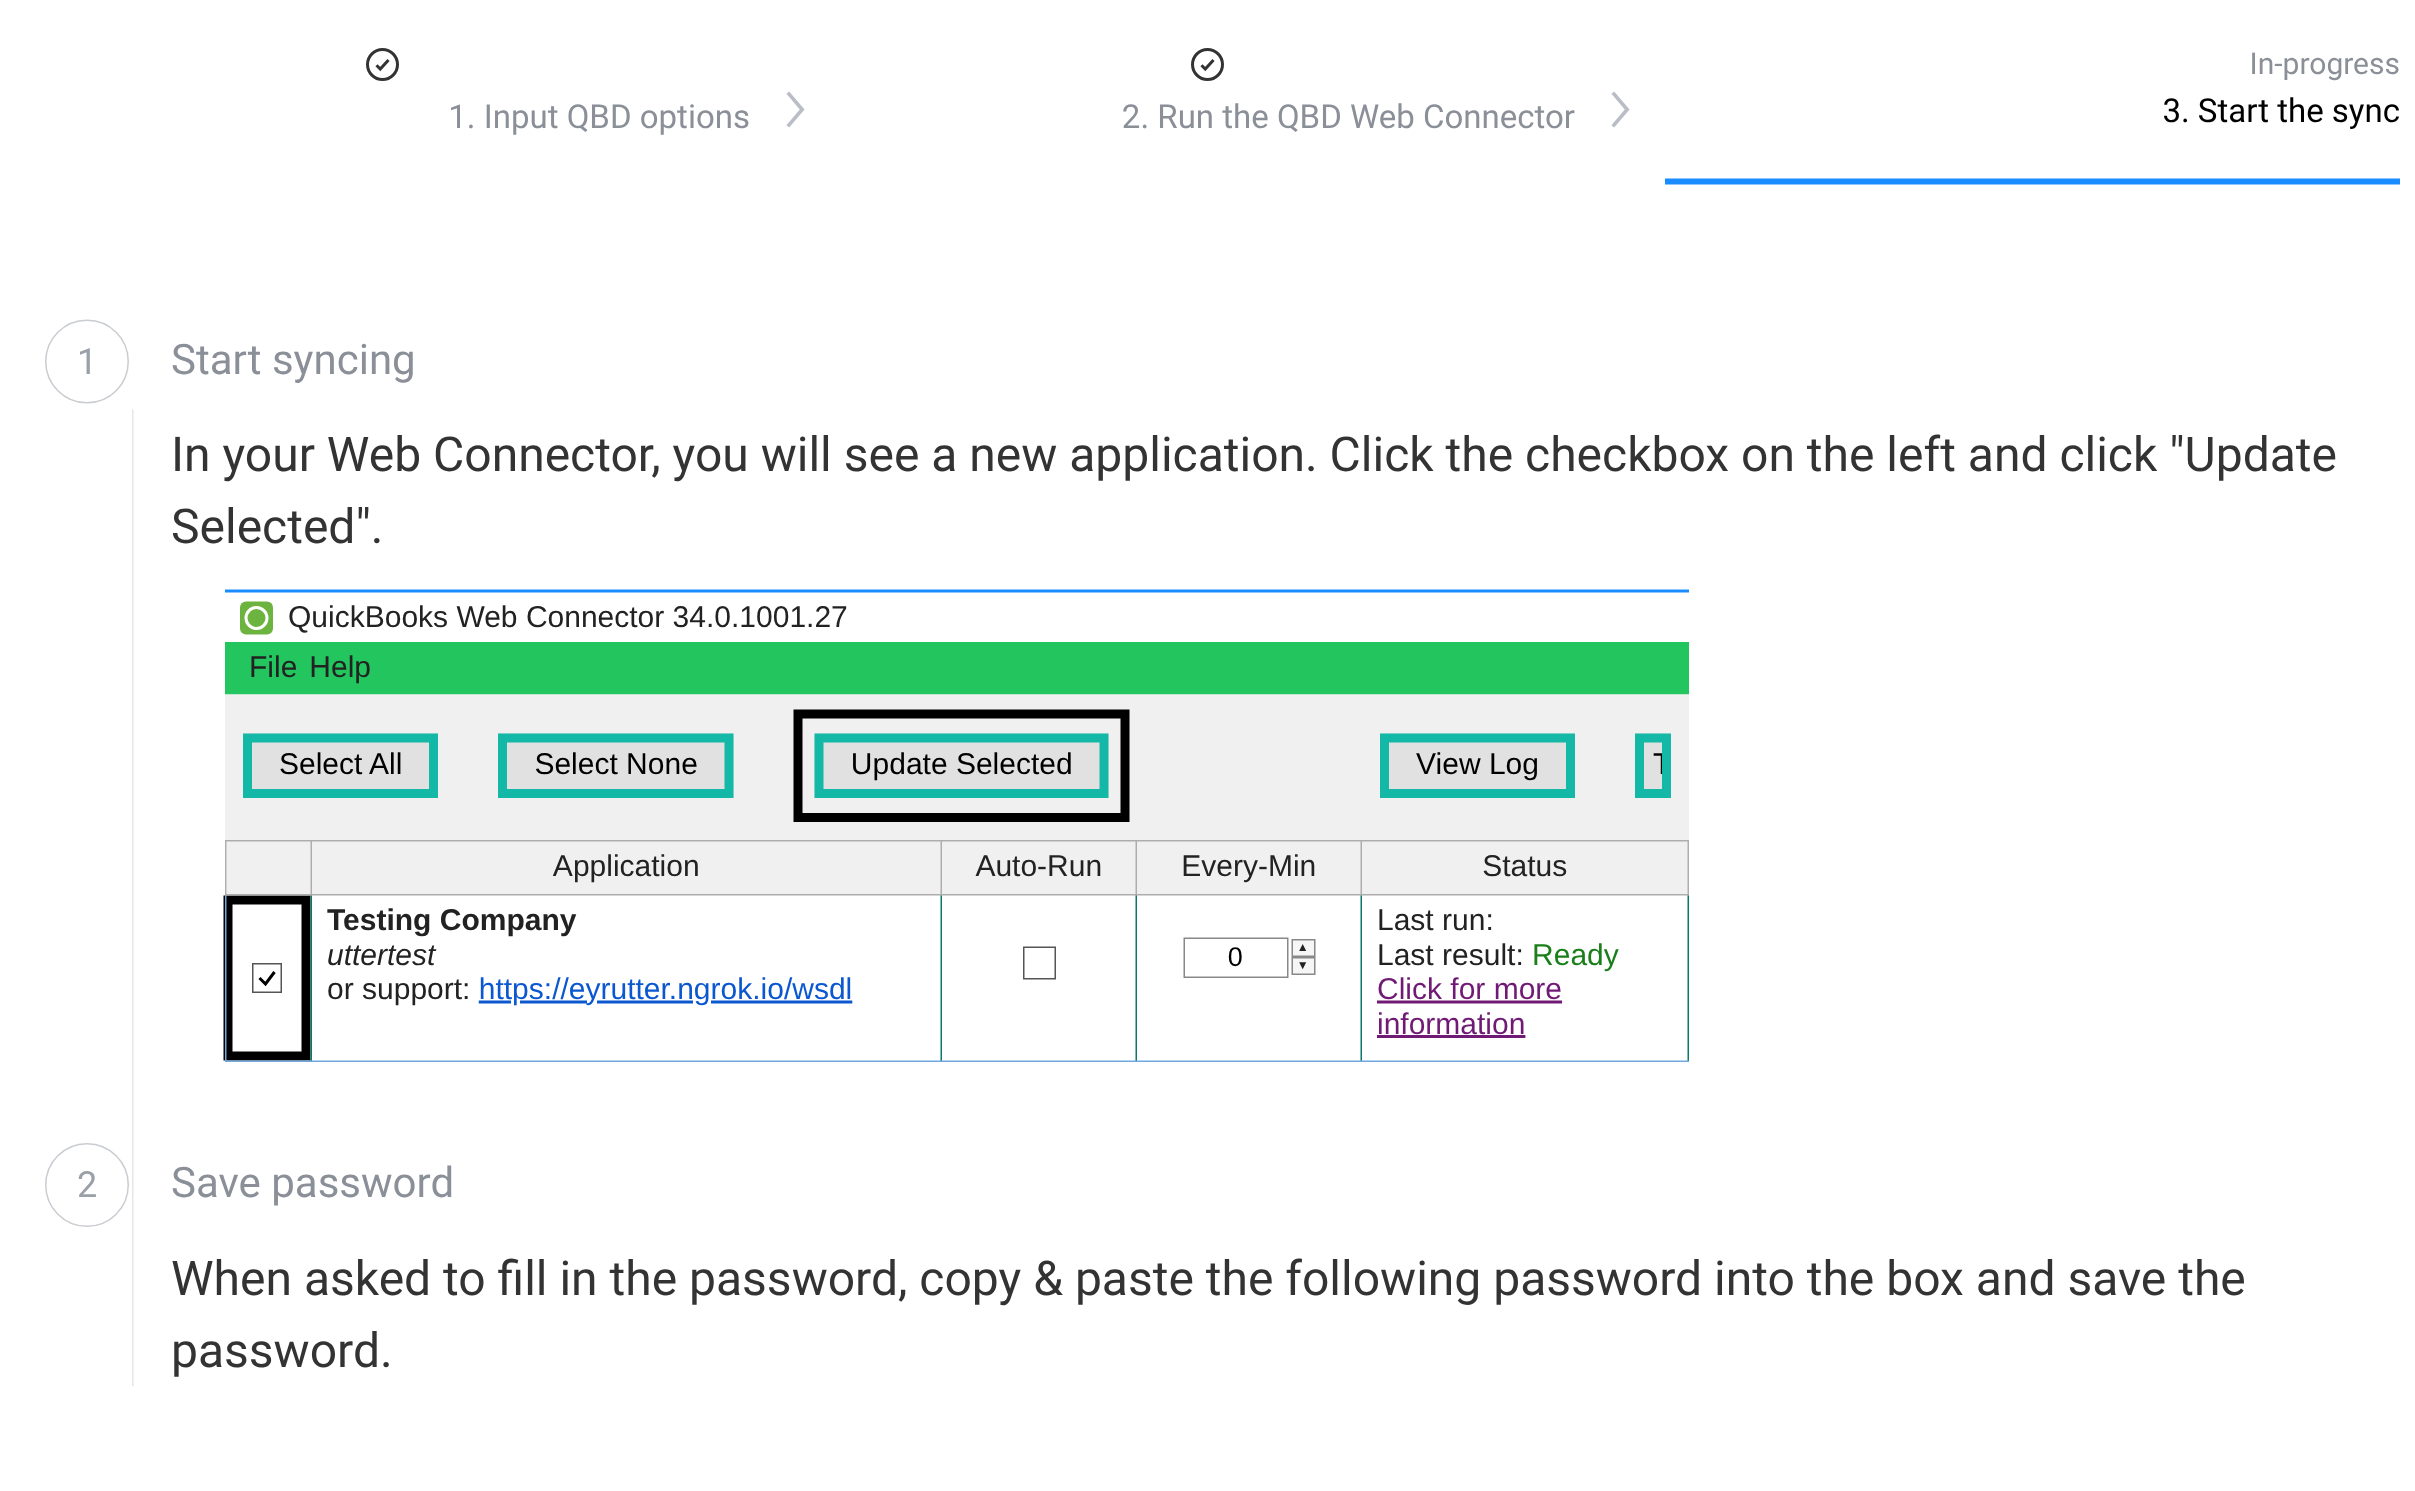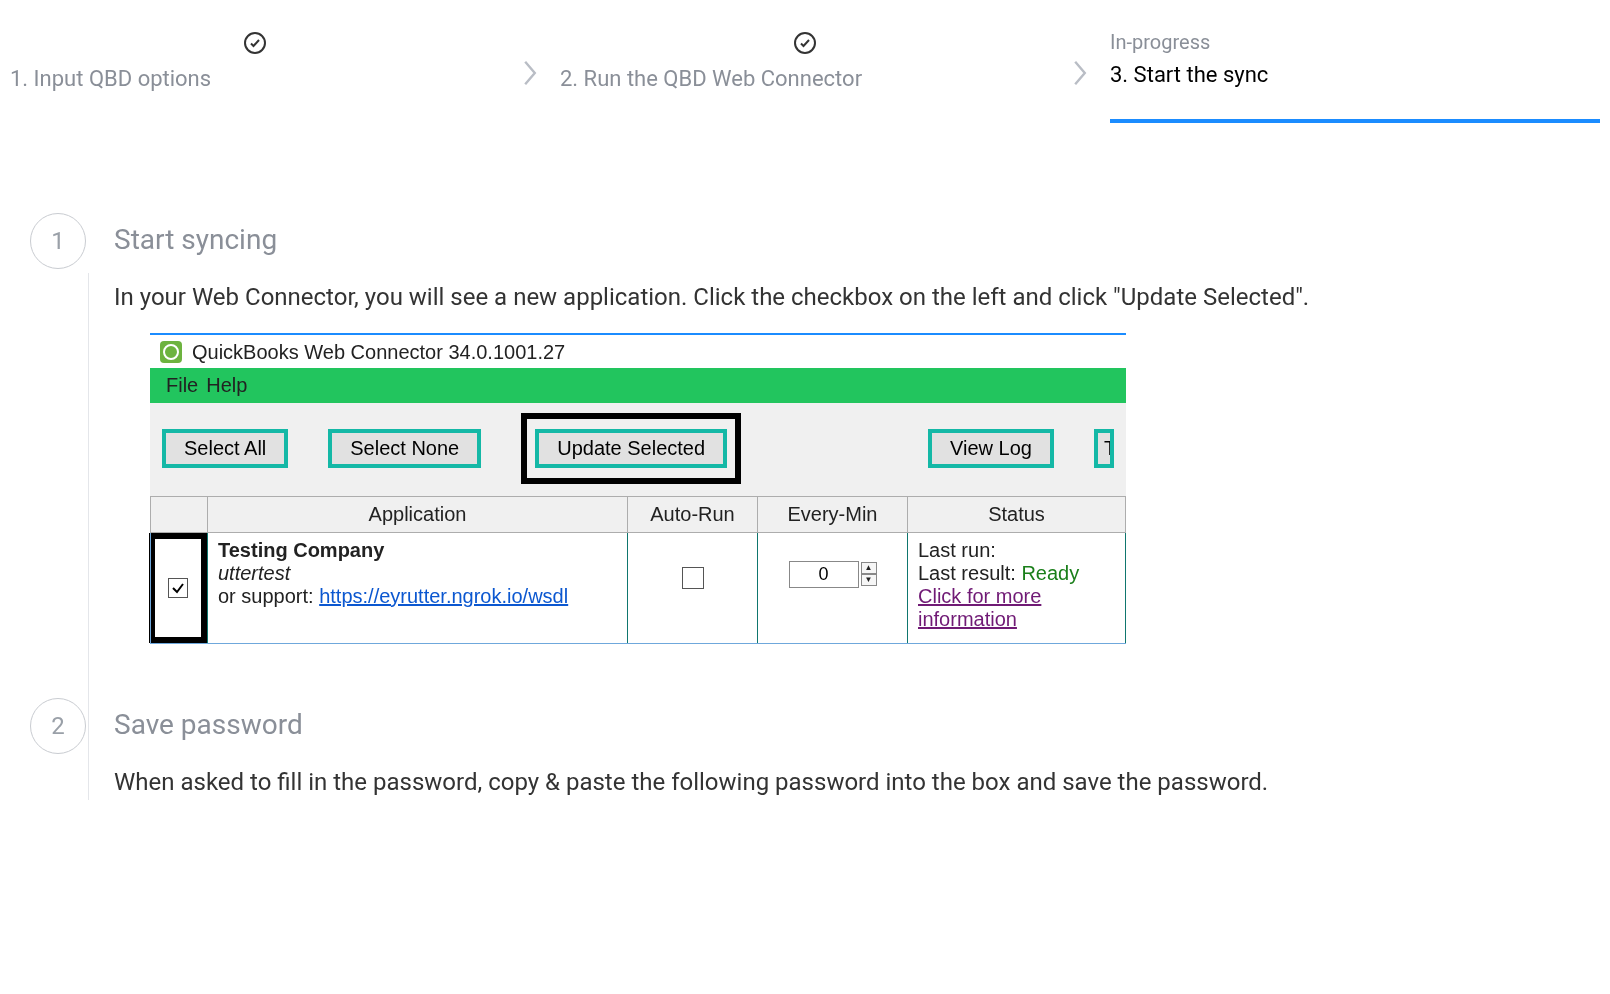--- a/index.html
+++ b/index.html
@@ -12,21 +12,21 @@
   
   .stepper {
     display: flex;
     align-items: flex-start;
     padding-top: 30px;
     padding-bottom: 20px;
     width: 100%;
   }
   .step {
     flex: 1;
-    text-align: left;
+    text-align: right;
     color: #8a8f98;
     font-size: 22px;
     padding: 0 10px;
   }
   .step .icon-wrap {
     height: 26px;
     margin-bottom: 8px;
     display:flex;
     justify-content:center;
     align-items:center;
@@ -88,21 +88,21 @@
   }
   .vline {
     position:absolute;
     left: 58px;
     top: 0;
     bottom: 0;
     width:1px;
     background:#e4e6ea;
   }
   .body-text {
-    font-size: 24px;
+    font-size: 32px;
     color:#333;
     margin-bottom: 18px;
     line-height:1.5;
   }
   
   .qb-window {
     margin-left: 36px;
     margin-top: 10px;
     width: 976px;
     border-top: 2px solid #1b8cff;
@@ -133,21 +133,21 @@
   }
   .qb-toolbar {
     background:#f0f0f0;
     padding:10px 12px 12px;
     display:flex;
     align-items:center;
     gap:40px;
   }
   .qb-btn {
     background:#e1e1e1;
-    border:4px solid #14b8a6;
+    border:6px solid #14b8a6;
     padding:4px 18px;
     font-size:20px;
     cursor:pointer;
   }
   .highlight-box {
     border:6px solid #000;
     padding:10px 8px;
     display:inline-flex;
   }
   .qb-table {

